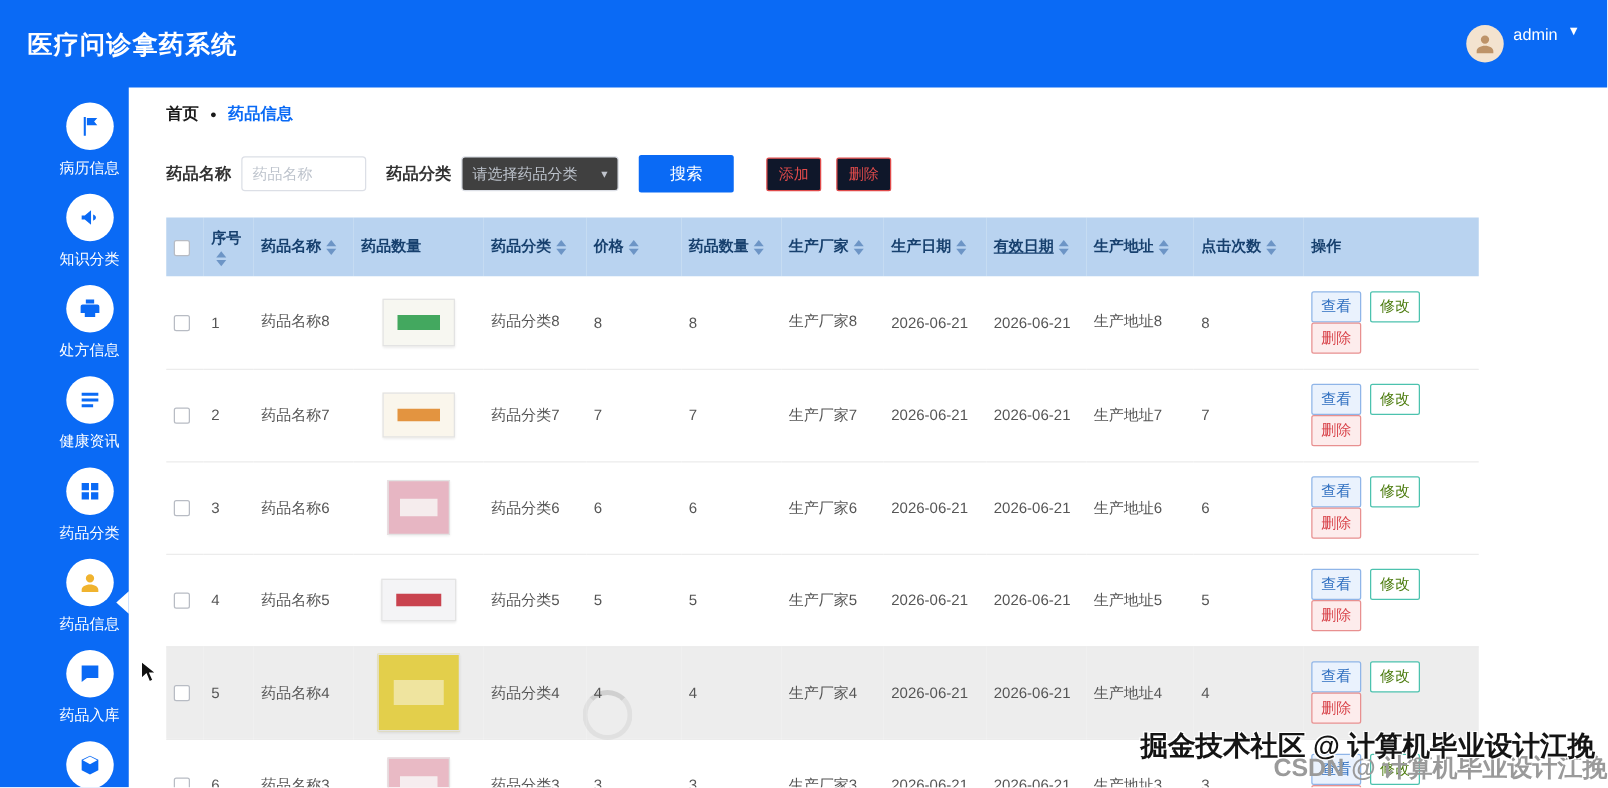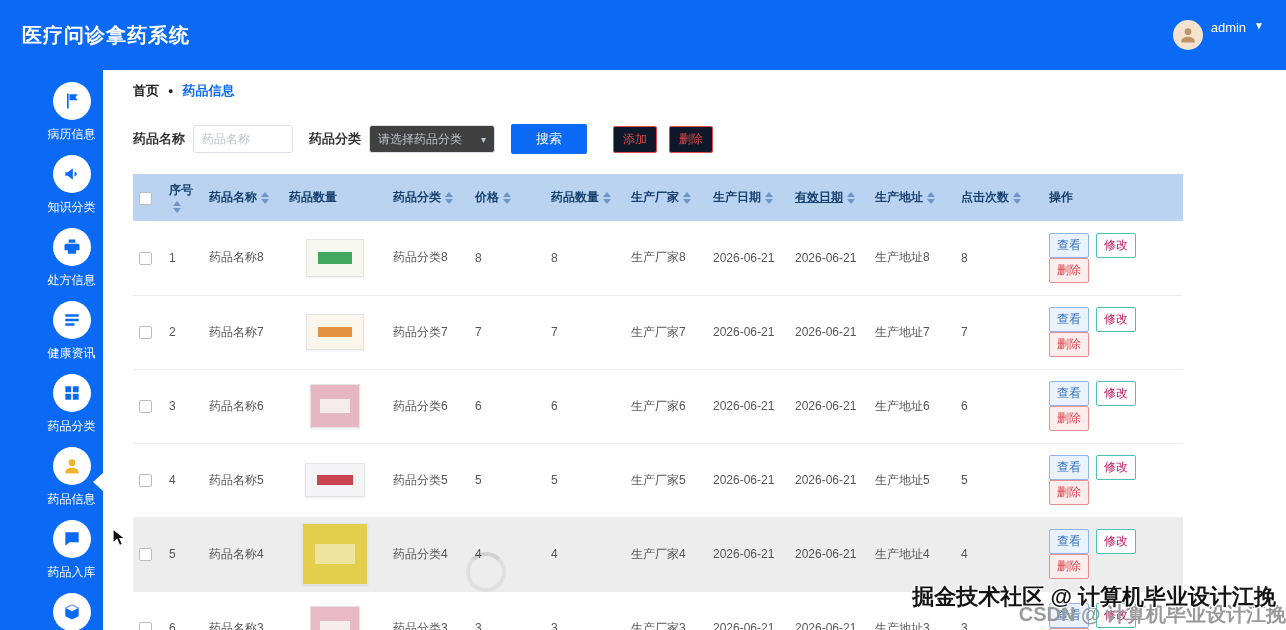--- a/index.html
+++ b/index.html
@@ -49,21 +49,21 @@
   .checkbox { width:13px; height:13px; border:1px solid #b8bcc4; border-radius:2px; background:#fff; display:inline-block; vertical-align:middle; cursor:pointer; }
   .sort-icon { display:inline-flex; flex-direction:column; vertical-align:middle; margin-left:4px; gap:2px; }
   .sort-icon i { display:block; width:0; height:0; border-left:4px solid transparent; border-right:4px solid transparent; }
   .sort-icon .s-up { border-bottom:5px solid #6d95c6; }
   .sort-icon .s-down { border-top:5px solid #6d95c6; }
   .cell-img { display:flex; align-items:center; justify-content:center; }
   .drug-img { border:1px solid #e3e3e3; display:flex; align-items:center; justify-content:center; box-shadow:0 1px 2px rgba(0,0,0,.08); cursor:pointer; }
   .drug-img-accent { width:62%; height:32%; opacity:.9; }
   .op-btn { display:inline-block; padding:3px 7px; font-size:12px; border-radius:2px; margin-right:7px; cursor:pointer; white-space:nowrap; }
   .op-view { color:#2f6fc0; border:1px solid #8fb5e8; background:#eaf2fd; }
-  .op-edit { color:#be185d; border:1px solid #4cc2ae; background:#fff; }
+  .op-edit { color:#4d7c0f; border:1px solid #4cc2ae; background:#fff; }
   .op-del  { color:#d8434a; border:1px solid #e89090; background:#fdecec; }
 
   
   .wm-back { position:absolute; right:0px; bottom:2px; font-size:20px; font-weight:bold; color:#9a9a9a; white-space:nowrap; z-index:8; }
   .wm-front { position:absolute; right:10px; bottom:18px; font-size:22px; font-weight:bold; color:#141414; white-space:nowrap; z-index:9;
     text-shadow:-1px -1px 0 #fff, 1px -1px 0 #fff, -1px 1px 0 #fff, 1px 1px 0 #fff; }
 
   
   .spinner { position:absolute; left:466px; top:552px; width:40px; height:40px; border-radius:50%; border:4px solid rgba(0,0,0,.05); border-top-color:rgba(0,0,0,.12); z-index:7; }
   .cursor { position:absolute; left:112px; top:528px; z-index:10; pointer-events:none; }

